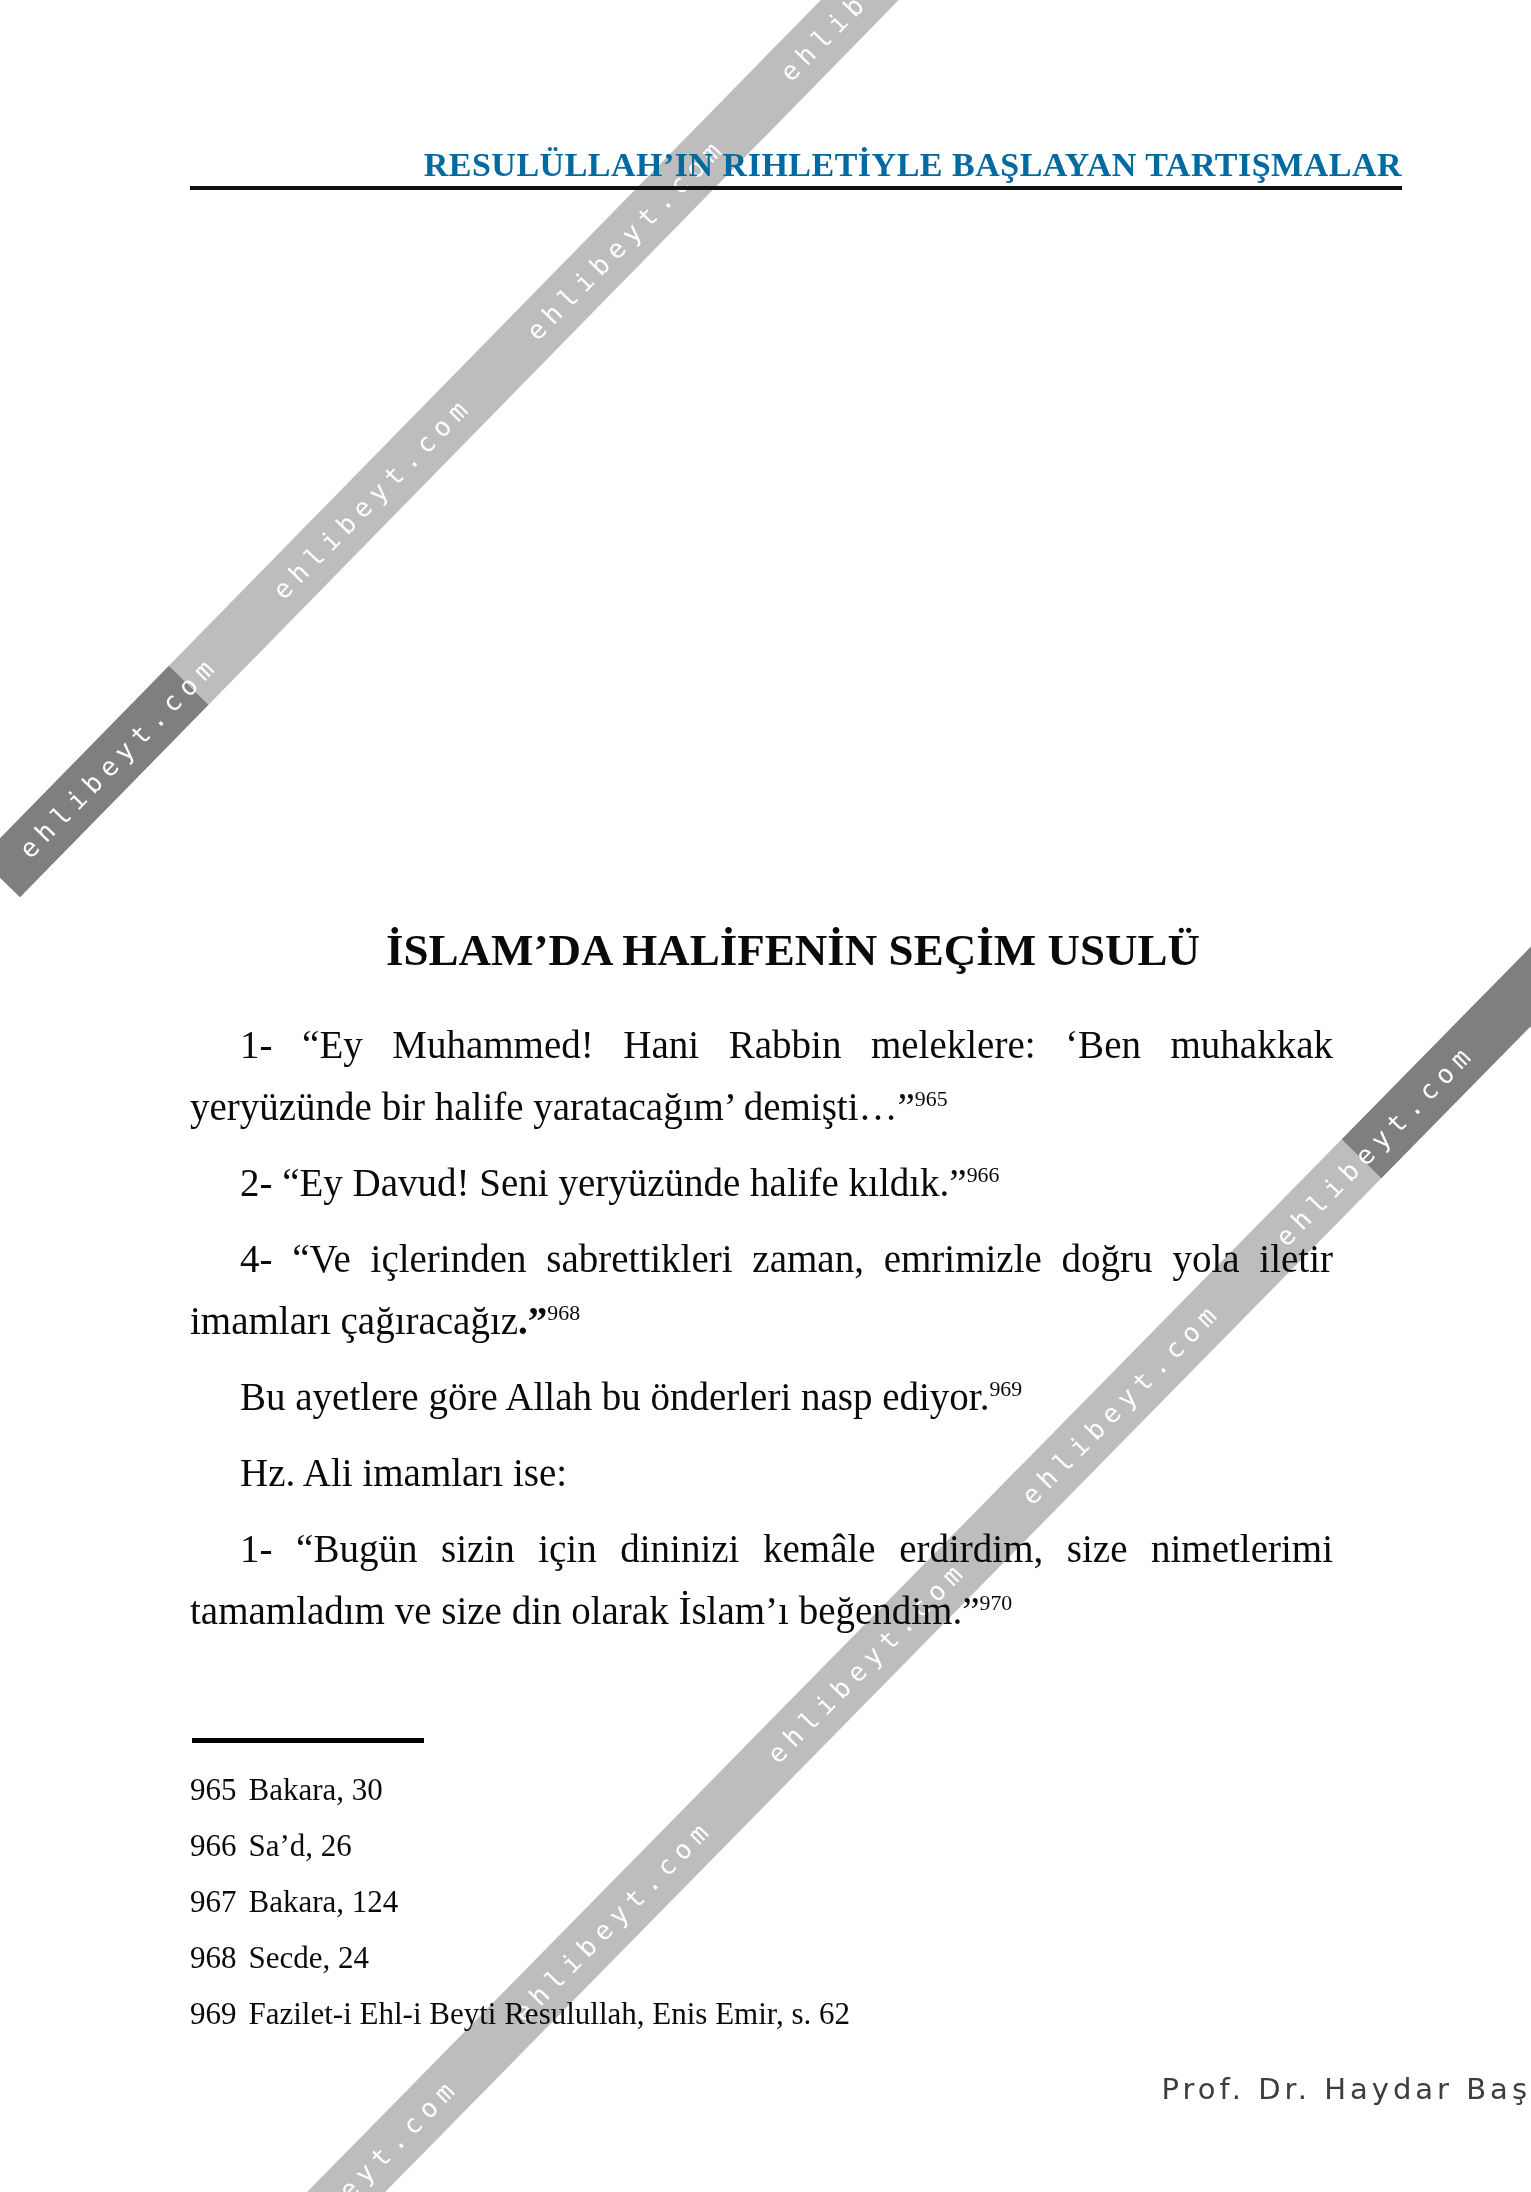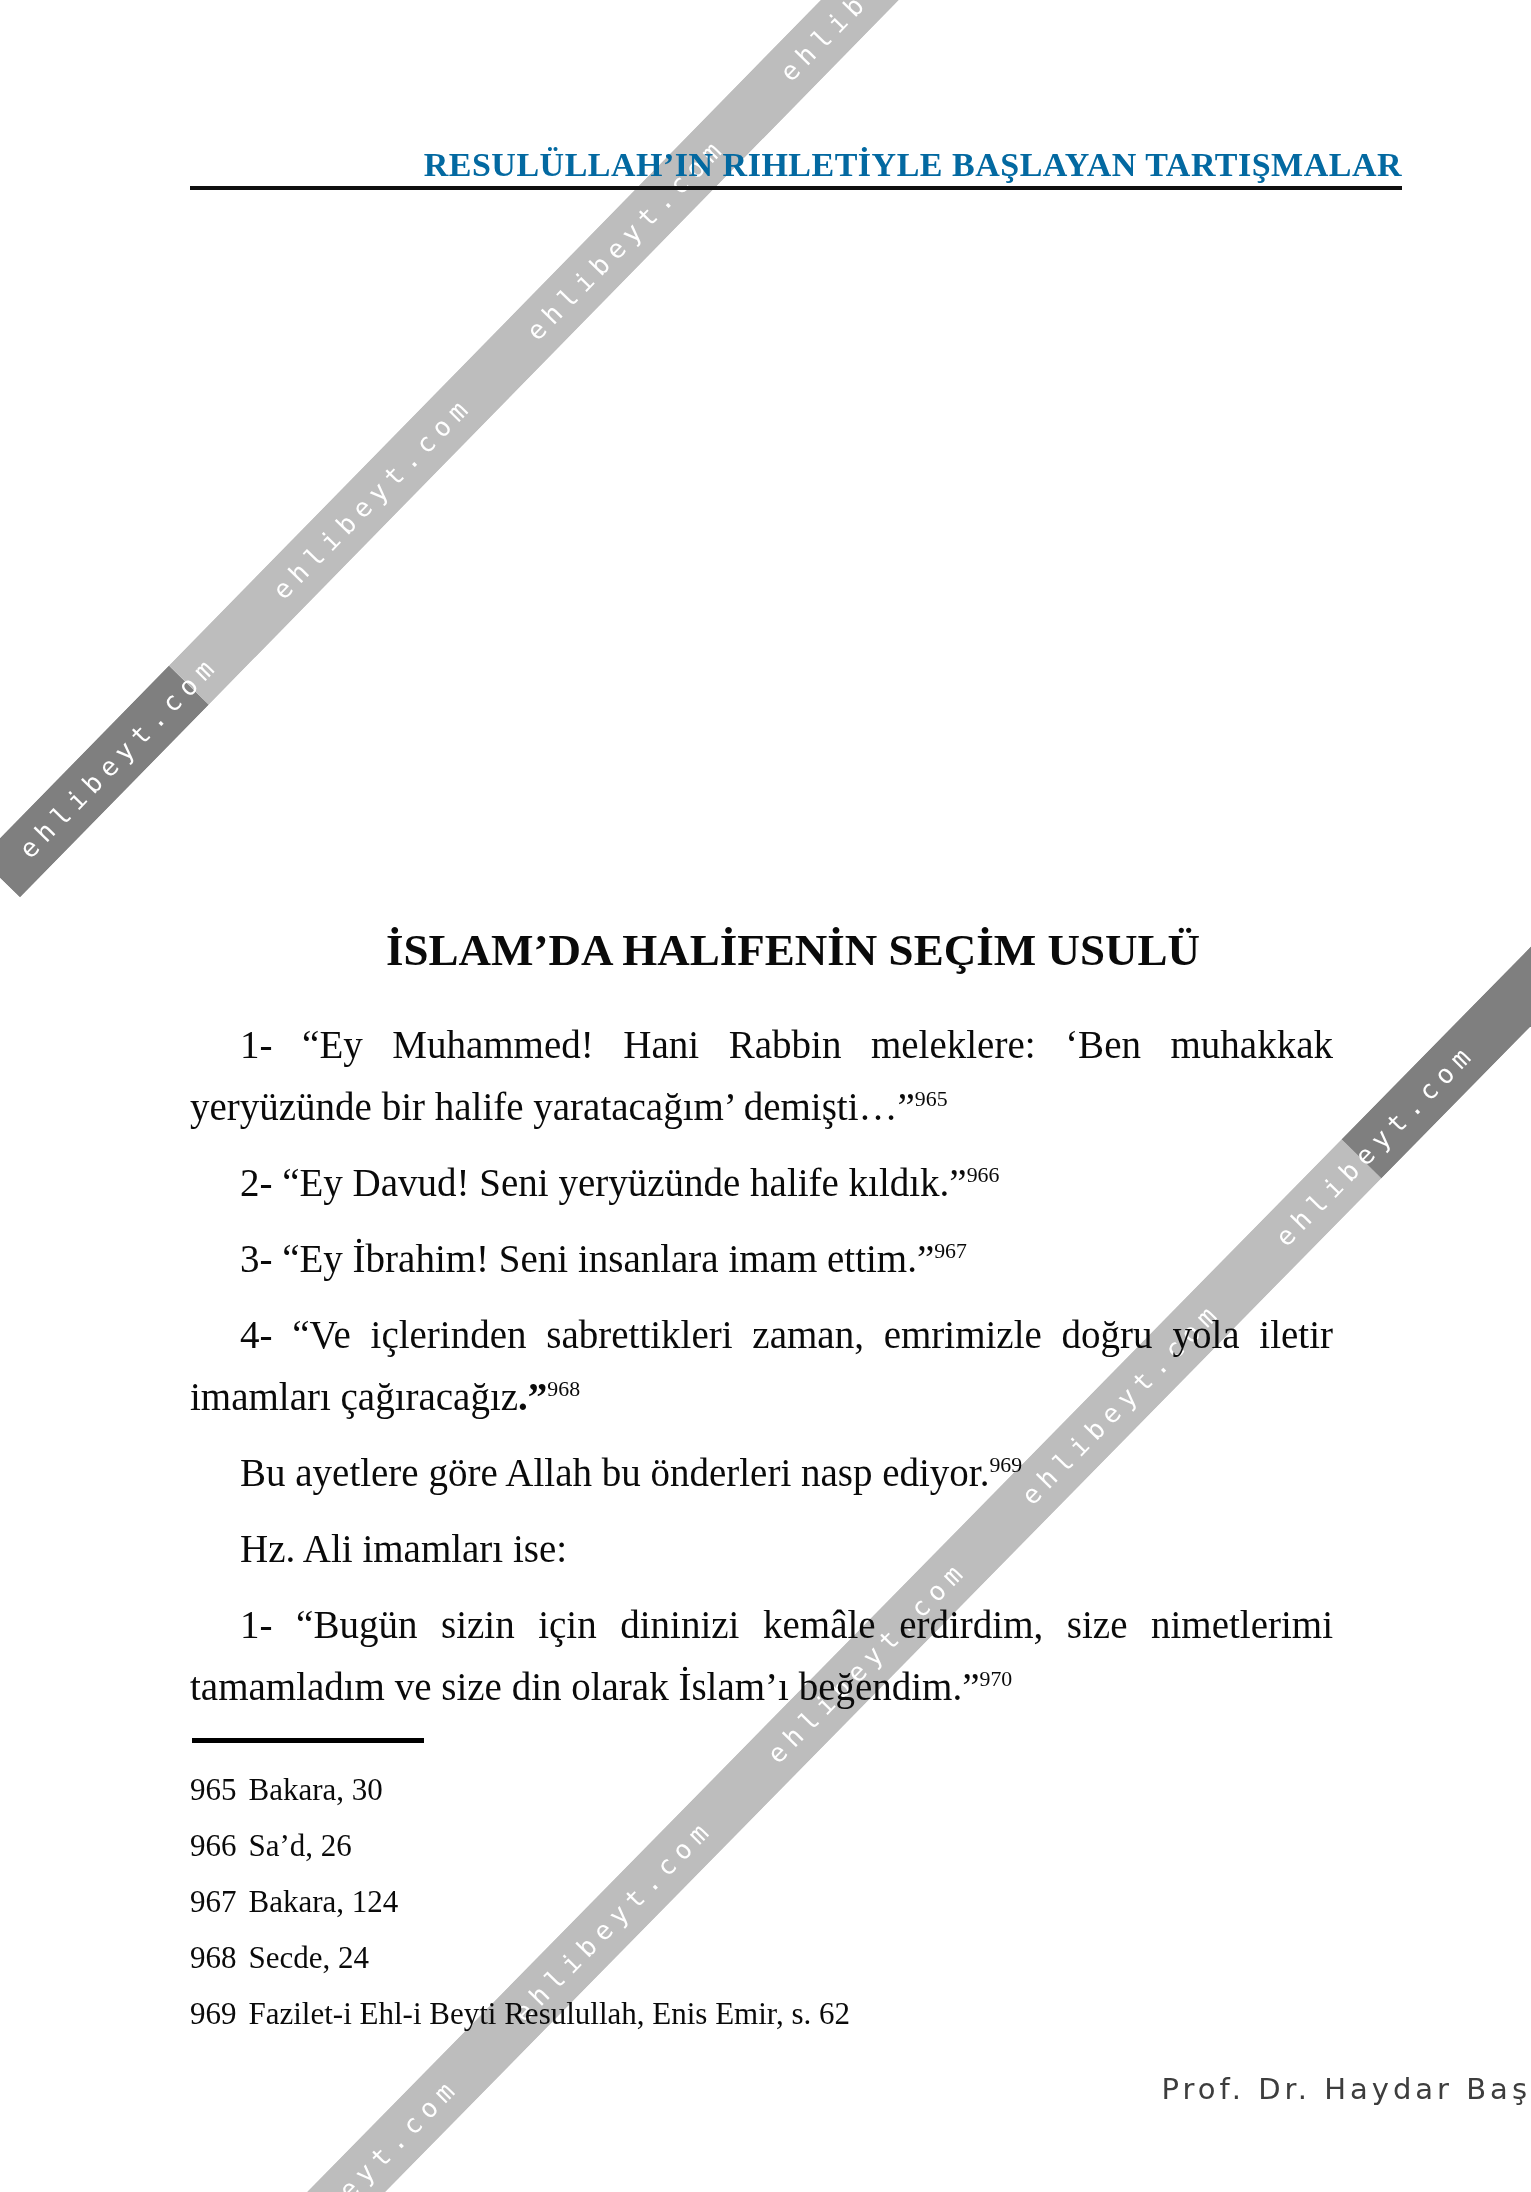--- a/index.html
+++ b/index.html
@@ -120,21 +120,20 @@
 
   <div class="page-header">RESULÜLLAH’IN RIHLETİYLE BAŞLAYAN TARTIŞMALAR</div>
 
   <div class="header-rule"></div>
 
   <div class="content">
     <h1 class="section-heading">İSLAM’DA HALİFENİN SEÇİM USULÜ</h1>
     <div>
         <p class="para"><span>1- “Ey Muhammed! Hani Rabbin meleklere: ‘Ben muhakkak yeryüzünde bir halife yaratacağım’ demişti…”</span><sup>965</sup></p>
         <p class="para"><span>2- “Ey Davud! Seni yeryüzünde halife kıldık.”</span><sup>966</sup></p>
-        <p class="para"><span>3- “Ey İbrahim! Seni insanlara imam ettim.”</span><sup>967</sup></p>
         <p class="para"><span>4- “Ve içlerinden sabrettikleri zaman, emrimizle doğru yola ile­tir imamları çağıracağız</span><b>.”</b><sup>968</sup></p>
         <p class="para"><span>Bu ayetlere göre Allah bu önderleri nasp ediyor.</span><sup>969</sup></p>
         <p class="para"><span>Hz. Ali imamları ise:</span></p>
         <p class="para"><span>1- “Bugün sizin için dininizi kemâle erdirdim, size nimetlerimi tamamladım ve size din olarak İslam’ı beğendim.”</span><sup>970</sup></p>
       </div>
   </div>
 
   <div class="footnote-rule"></div>
 
   <div class="footnotes">

